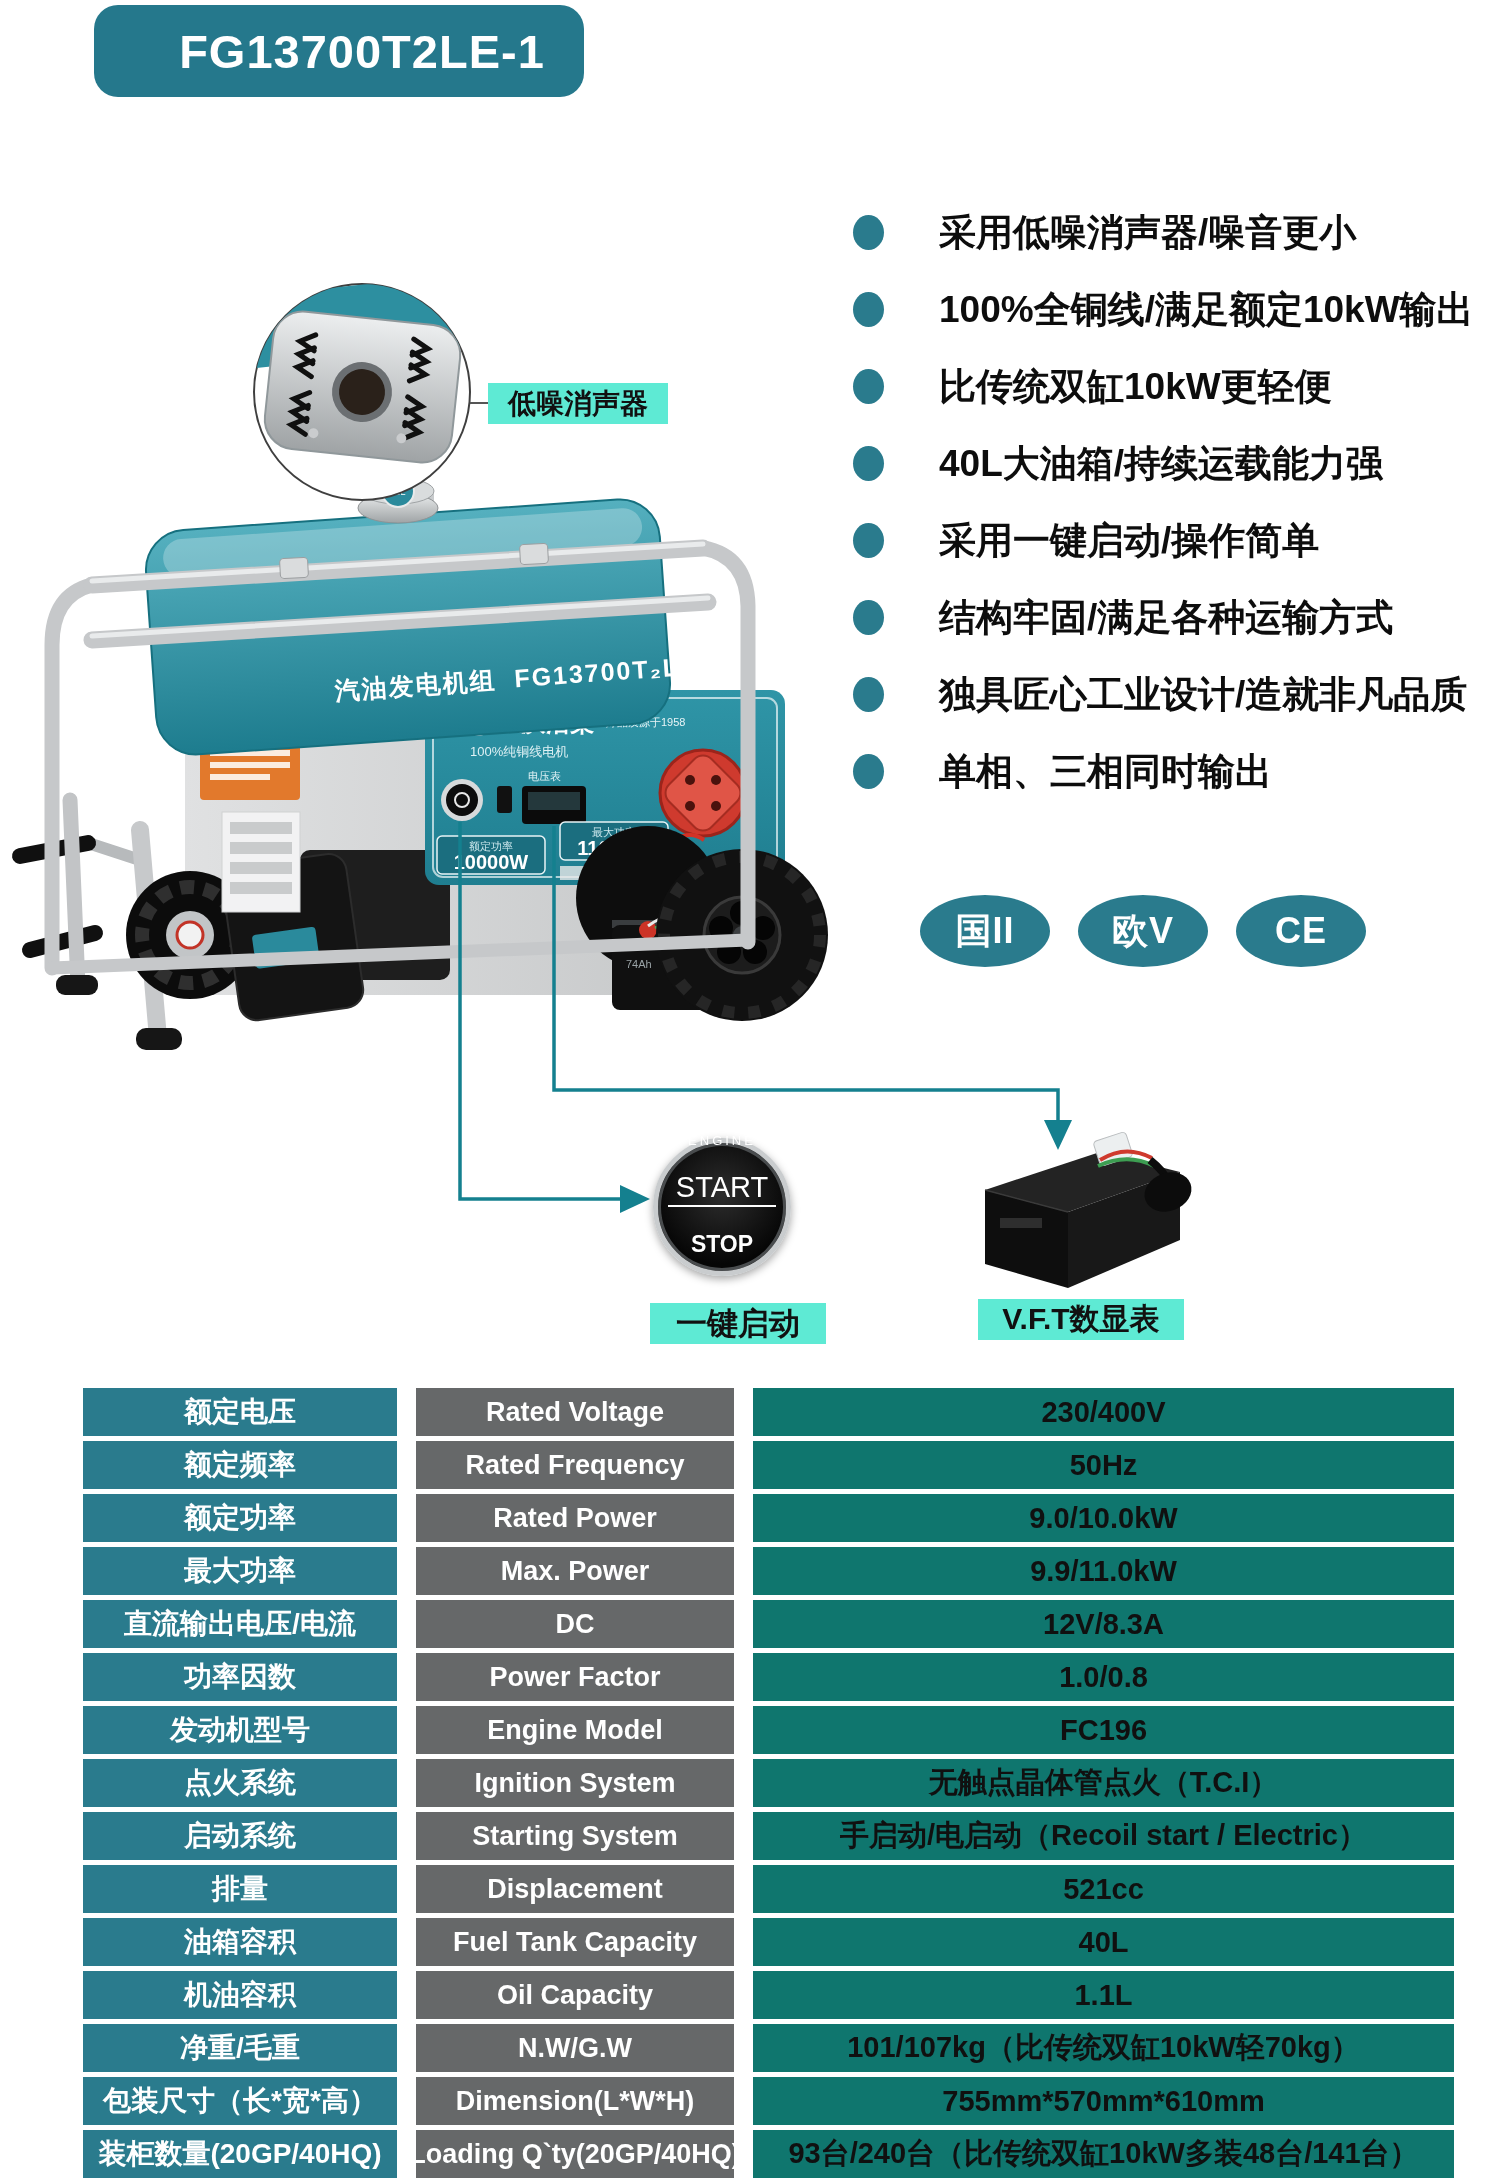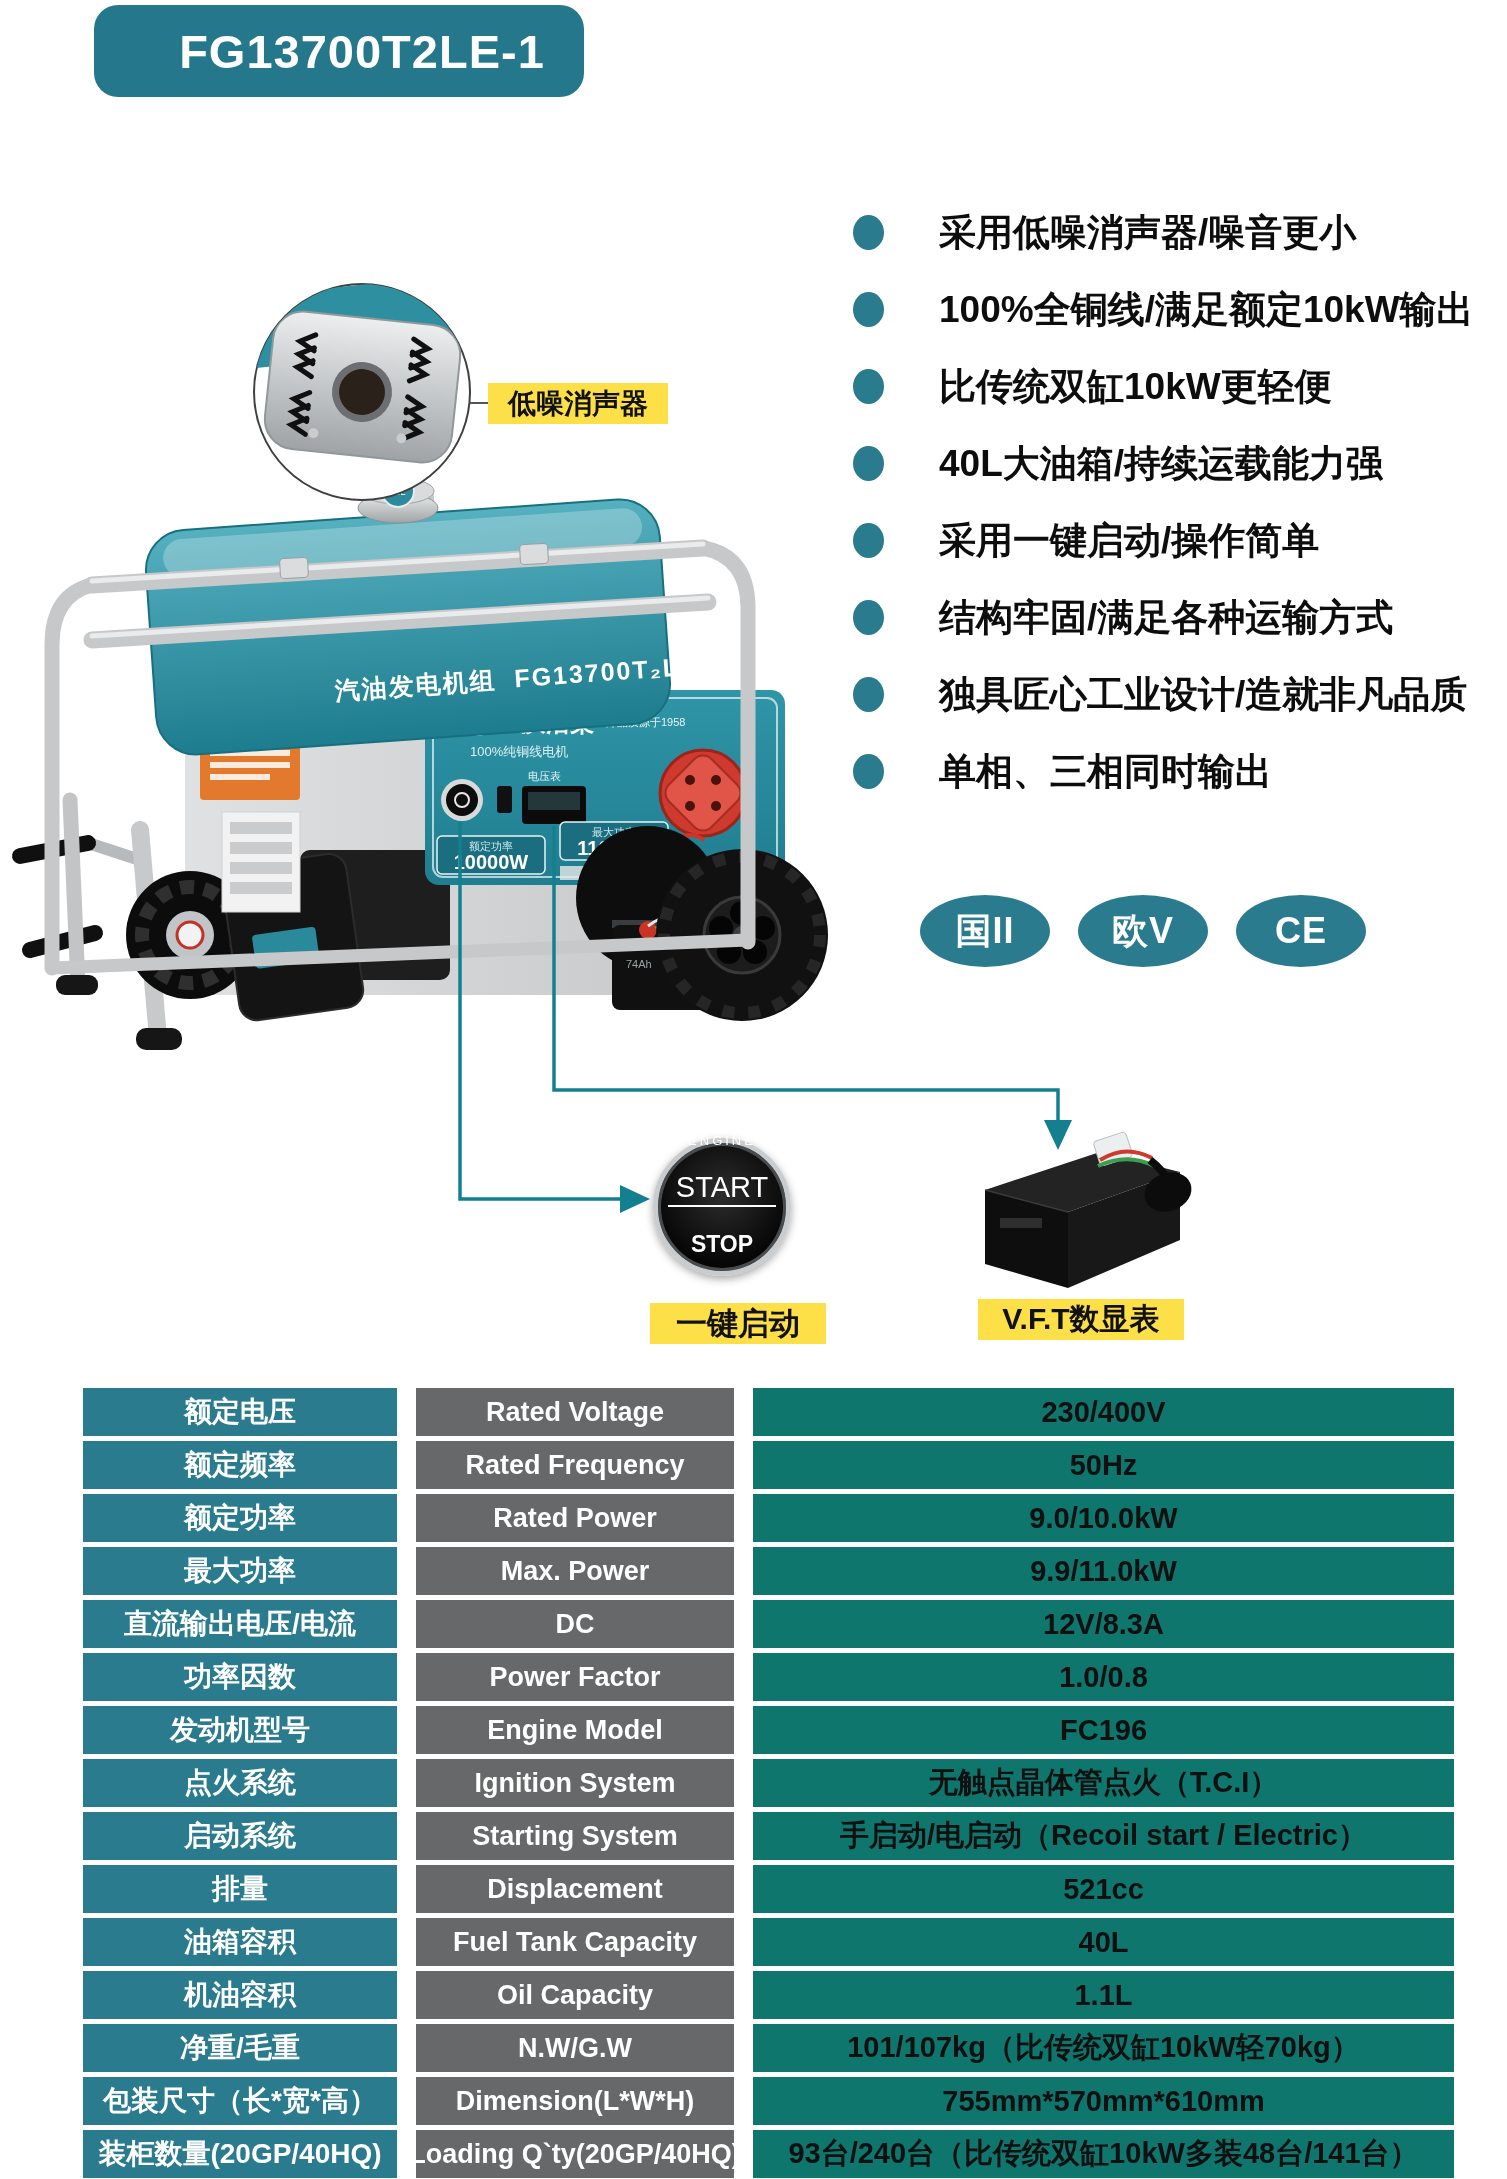--- a/index.html
+++ b/index.html
@@ -11,21 +11,21 @@
   .header-badge{
     position:absolute;left:57px;top:5px;width:490px;height:92px;
     background:#25788c;border-radius:24px;
     display:flex;align-items:center;justify-content:center;padding-left:46px;box-sizing:border-box;margin-left:37px;
   }
   .header-badge span{color:#fff;font-size:47px;font-weight:bold;letter-spacing:1px;}
   
   .art{position:absolute;left:0;top:0;width:1507px;height:1360px;}
   
   .callout-label{
-    position:absolute;background:#fde047;color:#111;font-weight:bold;
+    position:absolute;background:#5eead4;color:#111;font-weight:bold;
     display:flex;align-items:center;justify-content:center;
   }
   .label-muffler{left:488px;top:383px;width:180px;height:41px;font-size:28px;}
   .label-start{left:650px;top:1303px;width:176px;height:41px;font-size:31px;}
   .label-vft{left:978px;top:1299px;width:206px;height:41px;font-size:30px;}
   
   .features{position:absolute;left:853px;top:194px;width:648px;}
   .feature-item{height:77px;display:flex;align-items:center;}
   .dot{width:31px;height:35px;border-radius:50%;background:#2a7b8d;flex:0 0 auto;margin-right:23px;}
   .feature-text{font-size:37px;font-weight:bold;color:#0d0d0d;white-space:nowrap;margin-left:32px;}

